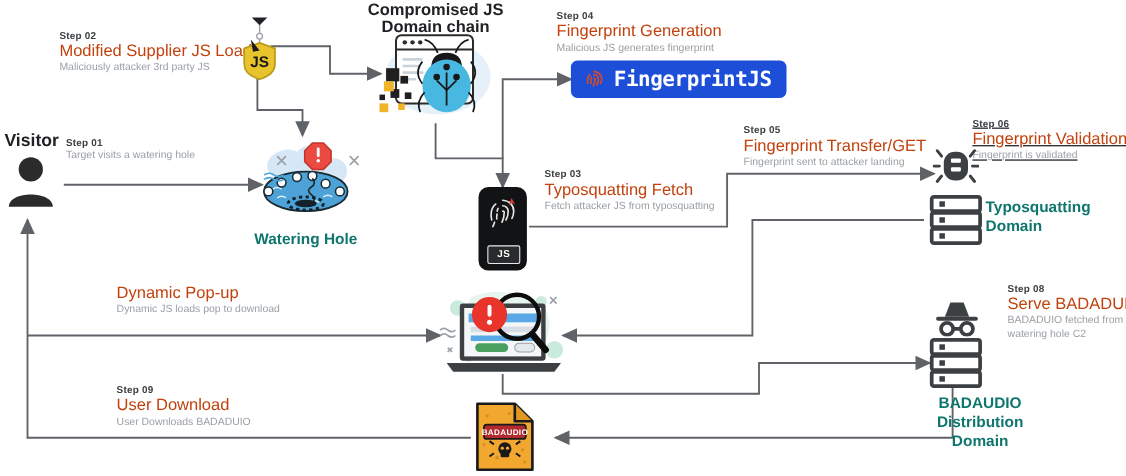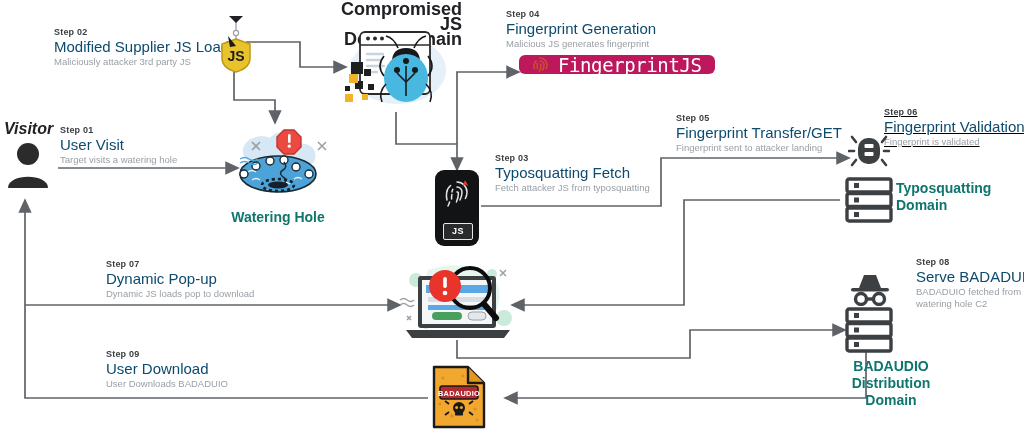--- a/index.html
+++ b/index.html
@@ -3,32 +3,32 @@
 <meta charset="utf-8">
 <title>Attack Chain Diagram</title>
 <style>
   html,body{margin:0;padding:0;background:#ffffff;}
   body{font-family:"Liberation Sans","DejaVu Sans",sans-serif;}
   #stage{position:relative;width:1024px;height:433px;background:#fff;overflow:hidden;}
   #wires{position:absolute;left:0;top:0;width:1024px;height:433px;}
 
   .step{position:absolute;}
   .step .num{font-size:9px;font-weight:bold;color:#3c4043;letter-spacing:.2px;line-height:12px;}
-  .step .ttl{font-size:15px;font-weight:400;color:#0c4a6e;line-height:18px;white-space:nowrap;}
+  .step .ttl{font-size:15px;font-weight:400;color:#c2410c;line-height:18px;white-space:nowrap;}
   .step .sub{font-size:9.5px;color:#9aa0a6;line-height:12px;white-space:nowrap;}
   .step.wrap .sub{white-space:normal;width:118px;}
 
   .nodelabel{position:absolute;font-size:14px;font-weight:bold;color:#0f766e;text-align:center;line-height:17px;}
-  .toplabel{position:absolute;font-size:18px;font-weight:bold;color:#202124;text-align:right;line-height:15px;}
+  .toplabel{position:absolute;font-size:15px;font-weight:bold;color:#202124;text-align:center;line-height:15px;}
 
   .icon{position:absolute;}
 
   
-  .fpjs{position:absolute;background:#be185d;border-radius:6px;display:flex;align-items:center;
-        padding:0 13px 0 10px;height:19px;box-sizing:border-box;}
+  .fpjs{position:absolute;background:#1d4ed8;border-radius:6px;display:flex;align-items:center;
+        padding:0 13px 0 10px;height:34px;box-sizing:border-box;font-weight:bold;}
   .fpjs .txt{color:#fff;font-size:19px;font-family:"DejaVu Sans Mono","Liberation Mono",monospace;
              letter-spacing:-.4px;margin-left:7px;white-space:nowrap;}
 
   
   .tsq{position:absolute;background:#121314;border-radius:9px;width:44px;height:76px;}
   .tsq .js{position:absolute;left:8px;bottom:6px;width:28px;height:15px;background:#2a2b2d;
            border:1.5px solid #e8e8e8;border-radius:2px;color:#fff;font-size:9px;font-weight:bold;
            text-align:center;line-height:15px;letter-spacing:.5px;font-family:"Liberation Sans",sans-serif;}
 
   .visitorword{position:absolute;font-size:16px;font-weight:bold;color:#202124;}
@@ -65,21 +65,20 @@
       <path d="M866,352 L866,398 L505,398" marker-end="url(#ah)"></path>
 
       <path d="M428,398 L25,398 L25,200" marker-end="url(#ah)"></path>
 
       <path d="M25,305 L400,305" marker-end="url(#ah)"></path>
     </g>
   </svg>
 
   <div class="step" style="left:60px;top:124px;">
     <div class="num">Step 01</div>
-    <div class="ttl">User Visit</div>
     <div class="sub">Target visits a watering hole</div>
   </div>
 
   <div class="step" style="left:54px;top:26px;">
     <div class="num">Step 02</div>
     <div class="ttl">Modified Supplier JS Load</div>
     <div class="sub">Maliciously attacker 3rd party JS</div>
   </div>
 
   <div class="step" style="left:495px;top:152px;">
@@ -100,38 +99,37 @@
     <div class="sub">Fingerprint sent to attacker landing</div>
   </div>
 
   <div class="step" style="left:884px;top:106px;text-decoration:underline;">
     <div class="num">Step 06</div>
     <div class="ttl">Fingerprint Validation</div>
     <div class="sub">Fingerprint is validated</div>
   </div>
 
   <div class="step" style="left:106px;top:258px;">
-    <div class="num">Step 07</div>
     <div class="ttl">Dynamic Pop-up</div>
     <div class="sub">Dynamic JS loads pop to download</div>
   </div>
 
   <div class="step wrap" style="left:916px;top:256px;">
     <div class="num">Step 08</div>
     <div class="ttl">Serve BADADUIO</div>
     <div class="sub">BADADUIO fetched from watering hole C2</div>
   </div>
 
   <div class="step" style="left:106px;top:348px;">
     <div class="num">Step 09</div>
     <div class="ttl">User Download</div>
     <div class="sub">User Downloads BADADUIO</div>
   </div>
 
-  <div class="visitorword" style="left:4px;top:120px;font-style:italic;">Visitor</div>
+  <div class="visitorword" style="left:4px;top:120px;">Visitor</div>
   <svg class="icon" style="left:6px;top:140px;" width="44" height="50" viewBox="0 0 44 50">
     <circle cx="22" cy="14" r="11" fill="#2b2b2b"></circle>
     <path d="M2,48 C2,33 42,33 42,48 Z" fill="#2b2b2b"></path>
   </svg>
 
   <svg class="icon" style="left:222px;top:122px;" width="112" height="82" viewBox="0 0 112 82">
     <path d="M22,34 C16,20 36,10 48,16 C56,6 76,10 78,22 C92,20 98,34 90,42 C84,50 30,50 22,34 Z" fill="#cfe3f3" opacity=".85"></path>
     <ellipse cx="56" cy="52" rx="38" ry="18" fill="#4da3d8"></ellipse>
     <ellipse cx="56" cy="52" rx="38" ry="18" fill="none" stroke="#1a2a33" stroke-width="1.6"></ellipse>
     <g stroke="#ffffff" stroke-width="1.3" fill="none" opacity=".85">

